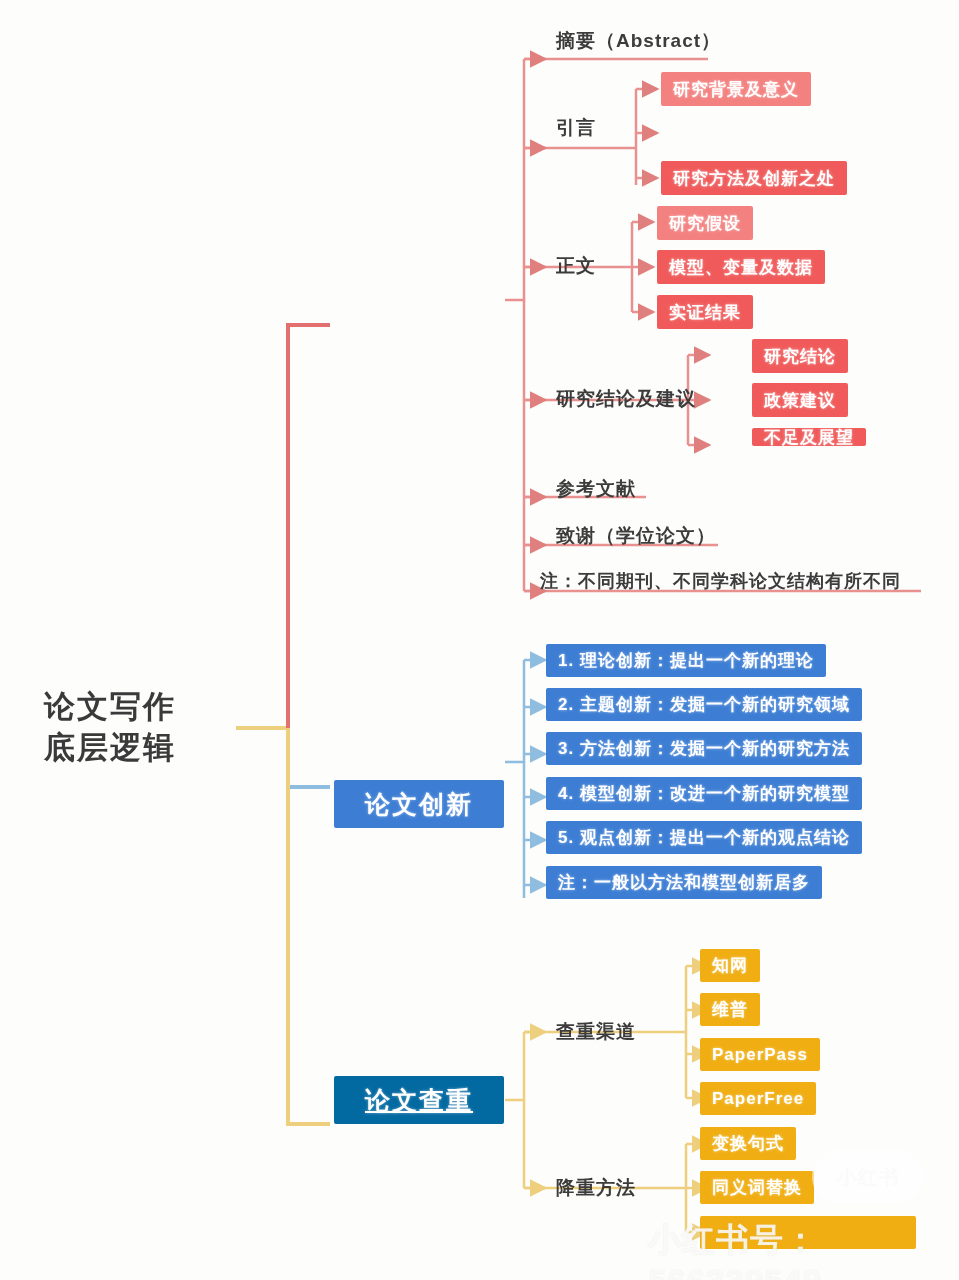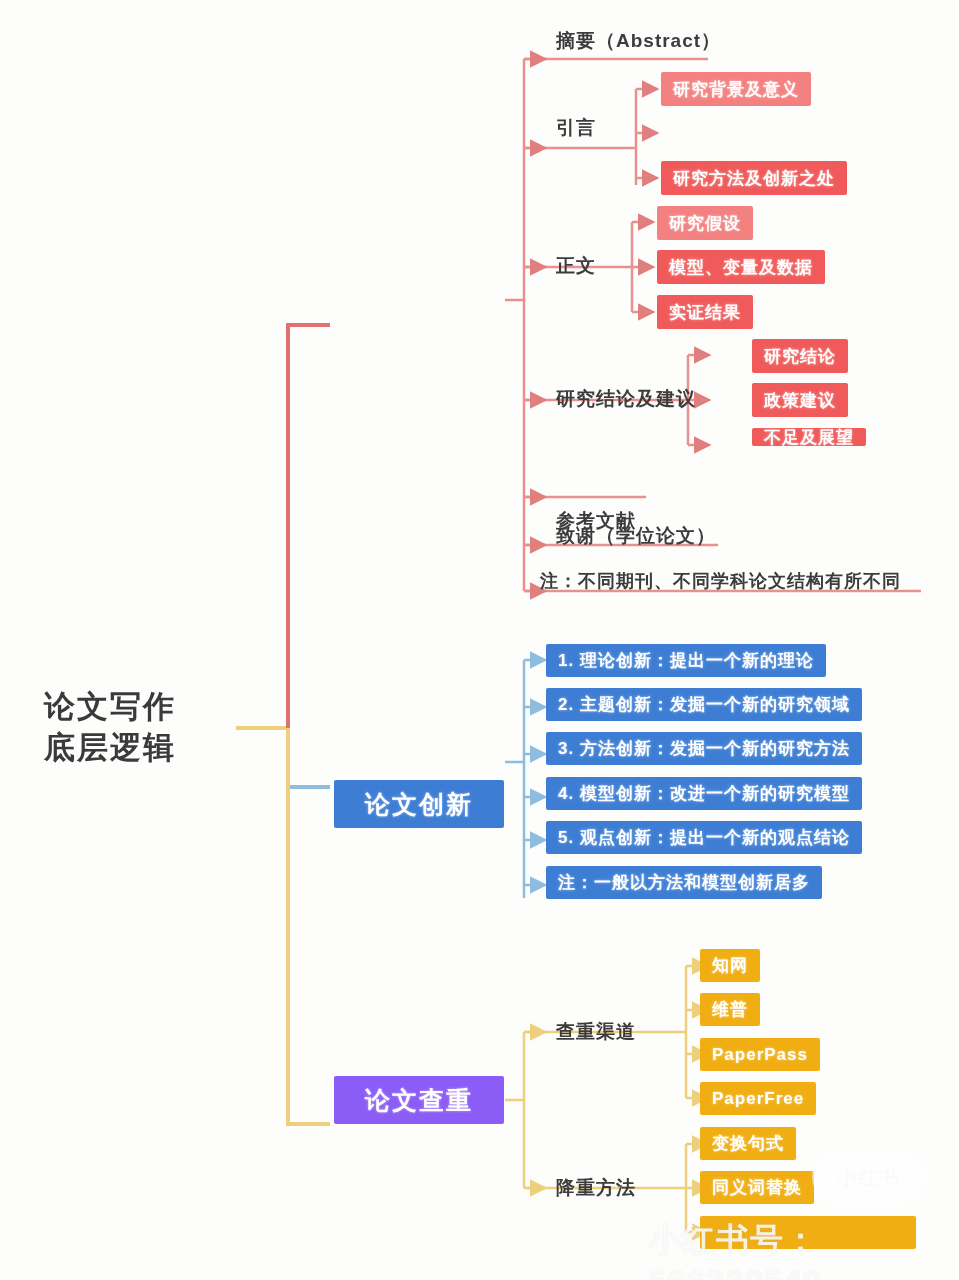--- a/index.html
+++ b/index.html
@@ -52,21 +52,21 @@
   .chip {
     border-radius: 2px;
     color: #ffffff;
     font-size: 25px;
     font-weight: bold;
     letter-spacing: 2px;
     text-shadow: 0 0 3px rgba(255,255,255,0.45);
   }
   .chip-red   { background: #f15c5c; }
   .chip-blue  { background: #3d7ed4; margin-top: 42px; }
-  .chip-amber { background: #8b5cf6; }
+  .chip-amber { background: #0369a1; text-decoration: underline; }
 
   
   .box {
     border-radius: 2px;
     color: #ffffff;
     font-size: 17px;
     font-weight: bold;
     letter-spacing: 1px;
     padding: 0 12px;
     text-shadow: 0 0 3px rgba(255,255,255,0.5);
@@ -229,21 +229,21 @@
   <div class="node box" style="left:657px; top:206px; height:34px; background:#f3817f;">研究假设</div>
   <div class="node box box-red" style="left:657px; top:250px; height:34px;">模型、变量及数据</div>
   <div class="node box box-red" style="left:657px; top:295px; height:34px;">实证结果</div>
 
   <div class="node label" style="left:556px; top:384px; width:200px; height:30px;">研究结论及建议</div>
 
   <div class="node box box-red" style="left:752px; top:339px; height:34px;">研究结论</div>
   <div class="node box box-red" style="left:752px; top:383px; height:34px;padding-left:12px;">政策建议</div>
   <div class="node box box-red" style="left:752px; top:428px; height:18px;">不足及展望</div>
 
-  <div class="node label" style="left:556px; top:474px; width:200px; height:30px;margin-top:32px;">参考文献</div>
+  <div class="node label" style="left:556px; top:474px; width:200px; height:30px;">参考文献</div>
 
   <div class="node label" style="left:556px; top:521px; width:230px; height:30px;">致谢（学位论文）</div>
 
   <div class="node label label-sm" style="left:540px; top:566px; width:400px; height:30px;">注：不同期刊、不同学科论文结构有所不同</div>
 
   <div class="node chip chip-blue" style="left:334px; top:738px; width:170px; height:48px;">论文创新</div>
 
   <div class="node box box-blue" style="left:546px; top:644px; height:33px;">1. 理论创新：提出一个新的理论</div>
   <div class="node box box-blue" style="left:546px; top:688px; height:33px;">2. 主题创新：发掘一个新的研究领域</div>
   <div class="node box box-blue" style="left:546px; top:732px; height:33px;">3. 方法创新：发掘一个新的研究方法</div>

